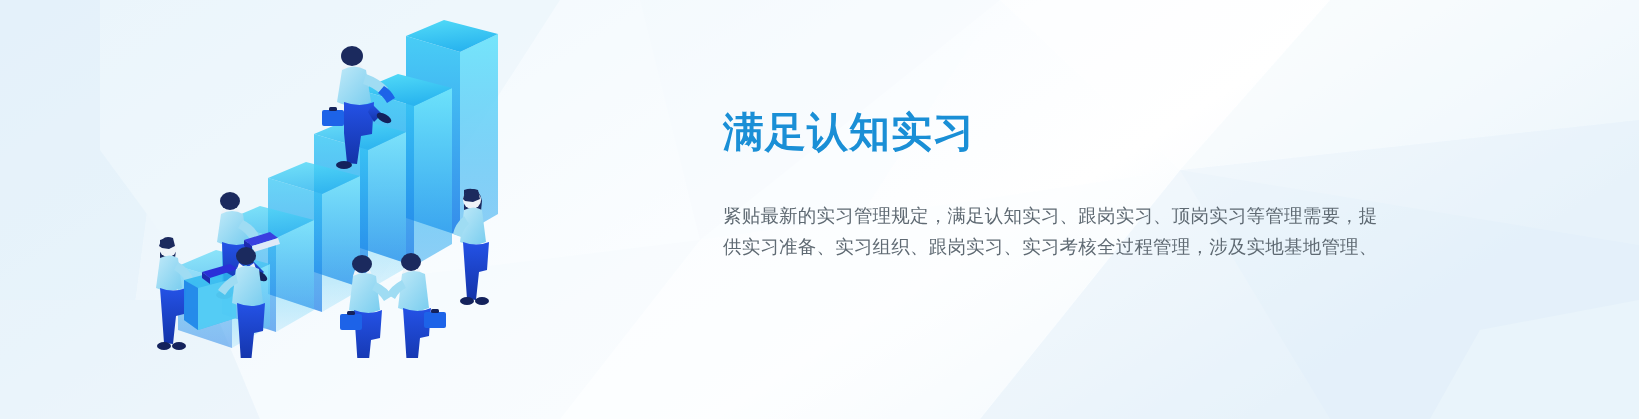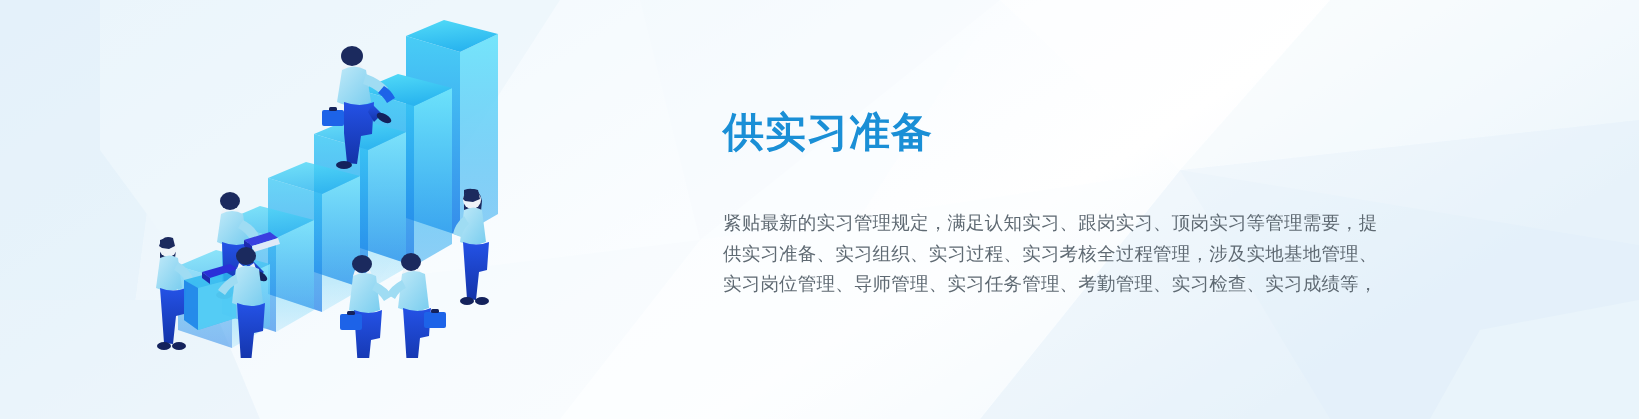--- a/index.html
+++ b/index.html
@@ -15,21 +15,21 @@
   
   .content{
     position:absolute;left:723px;top:0;width:700px;height:419px;
   }
   .title{
     position:absolute;left:0;top:80px;
     font-size:41px;line-height:50px;font-weight:700;
     color:#1a8fd6;letter-spacing:1px;white-space:nowrap;
   }
   .desc{
-    position:absolute;left:0;top:208px;width:676px;
+    position:absolute;left:0;top:201px;width:676px;
     font-size:18.5px;line-height:30.5px;color:#5f6a73;
     letter-spacing:0.2px;text-align:justify;
   }
   .desc .ln{display:block;white-space:nowrap;}
   
   .illu{position:absolute;left:148px;top:18px;width:350px;height:340px;}
 </style>
 </head>
 <body>
 
@@ -213,21 +213,20 @@
       <path d="M315,181 q3,-13 15,-9 l2,9 -7,3 -8,-1 z" fill="#1b2a5e"></path>
       <path d="M316,192 q10,-5 18,0 l4,32 q-14,6 -26,0 z" fill="url(#shirt)"></path>
       <path d="M316,198 q-9,8 -11,18 l8,3 q3,-9 8,-13 z" fill="#9fdcf3"></path>
       <path d="M315,224 q13,5 26,0 l-2,28 -8,2 -3,28 -9,-1 -2,-28 z" fill="url(#navy)"></path>
       <ellipse cx="319" cy="283" rx="7" ry="4" fill="#14225c"></ellipse>
       <ellipse cx="334" cy="283" rx="7" ry="4" fill="#14225c"></ellipse>
     </g>
   </svg>
 
   <div class="content">
-    <h1 class="title">供实习准备</h1>
+    <h1 class="title">满足认知实习</h1>
     <div class="desc">
       <span class="ln">紧贴最新的实习管理规定，满足认知实习、跟岗实习、顶岗实习等管理需要，提</span>
-      <span class="ln">供实习准备、实习组织、实习过程、实习考核全过程管理，涉及实地基地管理、</span>
-      <span class="ln">实习岗位管理、导师管理、实习任务管理、考勤管理、实习检查、实习成绩等，</span>
+      <span class="ln">供实习准备、实习组织、跟岗实习、实习考核全过程管理，涉及实地基地管理、</span>
     </div>
   </div>
 
 </div>
 
 </body></html>

